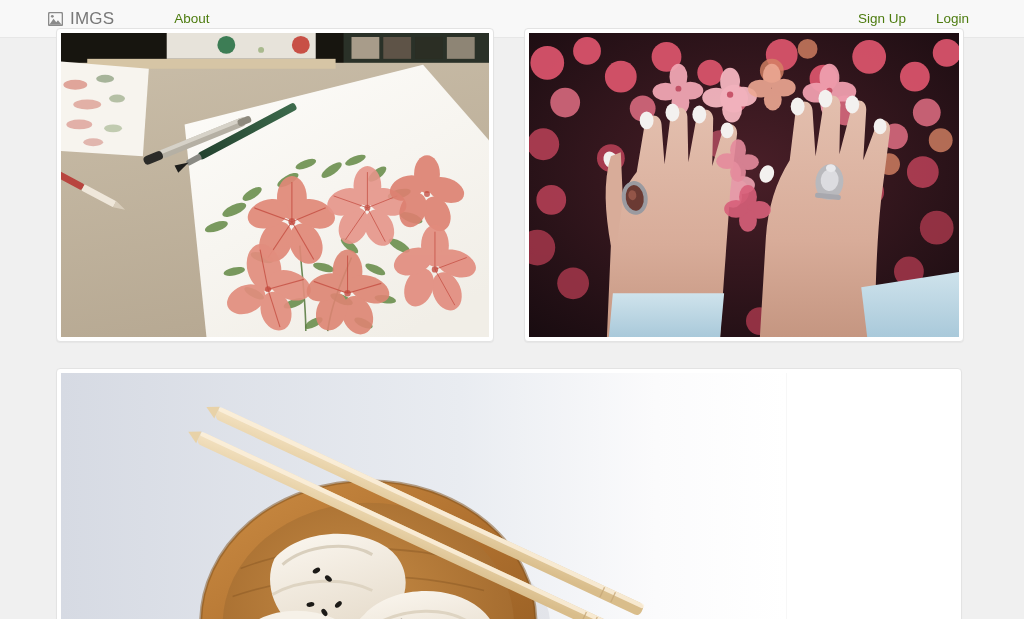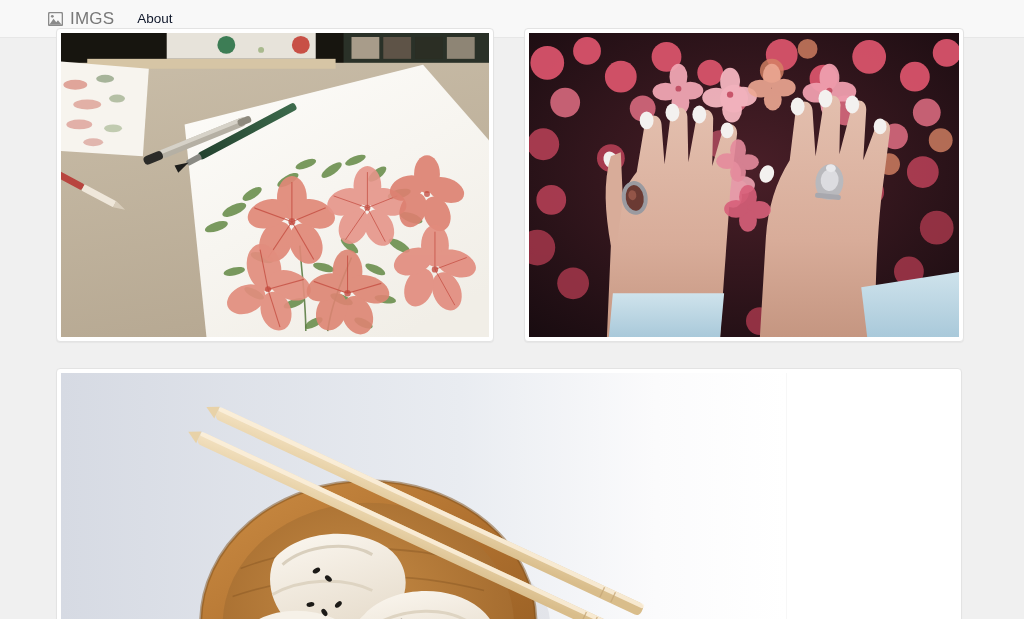--- a/index.html
+++ b/index.html
@@ -18,20 +18,21 @@
     width: 1024px;
     background: #f8f8f8;
     border-bottom: 1px solid #e7e7e7;
     display: flex;
     align-items: center;
   }
   .nav-left {
     display: flex;
     align-items: center;
     margin-left: 48px;
+    gap: 37px;
   }
   .brand {
     display: flex;
     align-items: center;
     gap: 7px;
     font-size: 17px;
     color: #777777;
     text-decoration: none;
     padding: 0 8px 0 0;
     line-height: 1;
@@ -49,21 +50,21 @@
     align-items: center;
     list-style: none;
     margin: 0;
     padding: 0;
   }
   .nav-links li { margin: 0; }
   .nav-link {
     display: block;
     padding: 0 15px;
     font-size: 13.5px;
-    color: #0f172a;
+    color: #4d7c0f;
     text-decoration: none;
     line-height: 38px;
     white-space: nowrap;
   }
   .nav-right {
     position: absolute;
     right: 40px;
     top: 0;
     display: flex;
     align-items: center;
@@ -119,20 +120,28 @@
         </svg>
       </span>
       <span class="brand-label">IMGS</span>
     </a>
     <ul class="nav-links">
       <li>
         <a class="nav-link" href="#">About</a>
       </li>
     </ul>
   </div>
+  <ul class="nav-right">
+    <li>
+      <a class="nav-link" href="#">Sign Up</a>
+    </li>
+    <li>
+      <a class="nav-link" href="#">Login</a>
+    </li>
+  </ul>
 </div>
 
 <div class="page">
 
   <div class="card" id="card-1">
     <div class="thumb" title="Watercolor painting of coral flowers with green leaves on white paper, beside a pen, paintbrush and paint palette on a tan desk">
       <svg viewBox="0 0 438 306" preserveAspectRatio="xMidYMid slice" xmlns="http://www.w3.org/2000/svg">
         <defs>
           <linearGradient id="desk1" x1="0" y1="0" x2="0.3" y2="1">
             <stop offset="0%" stop-color="#c9bda8"></stop>

